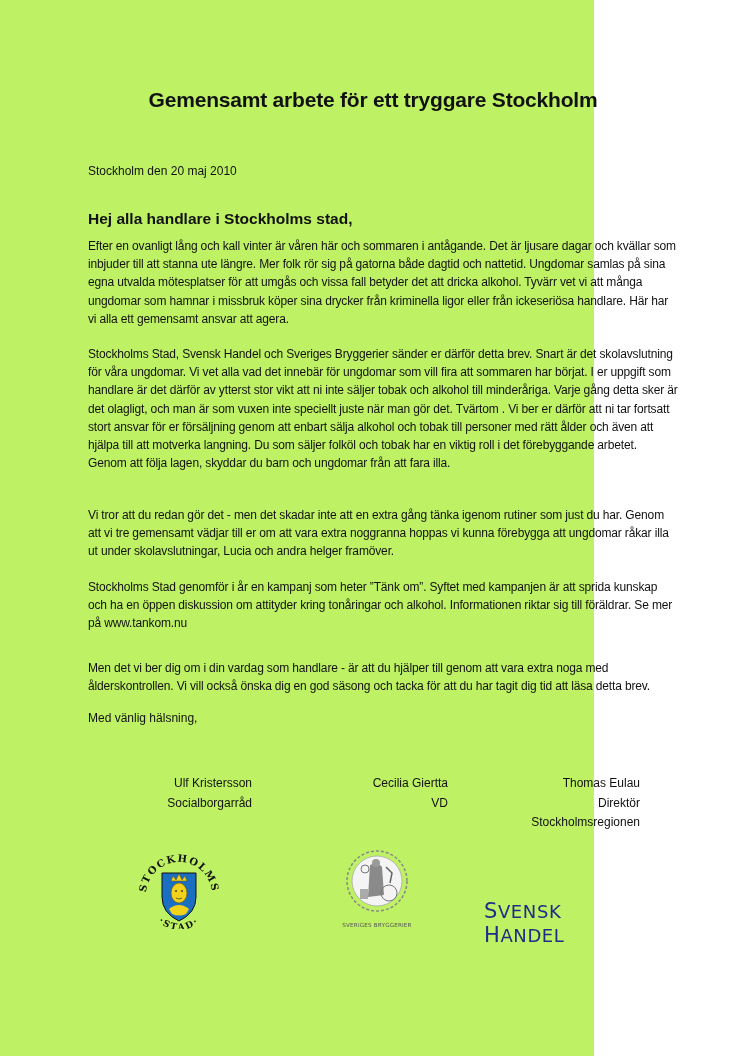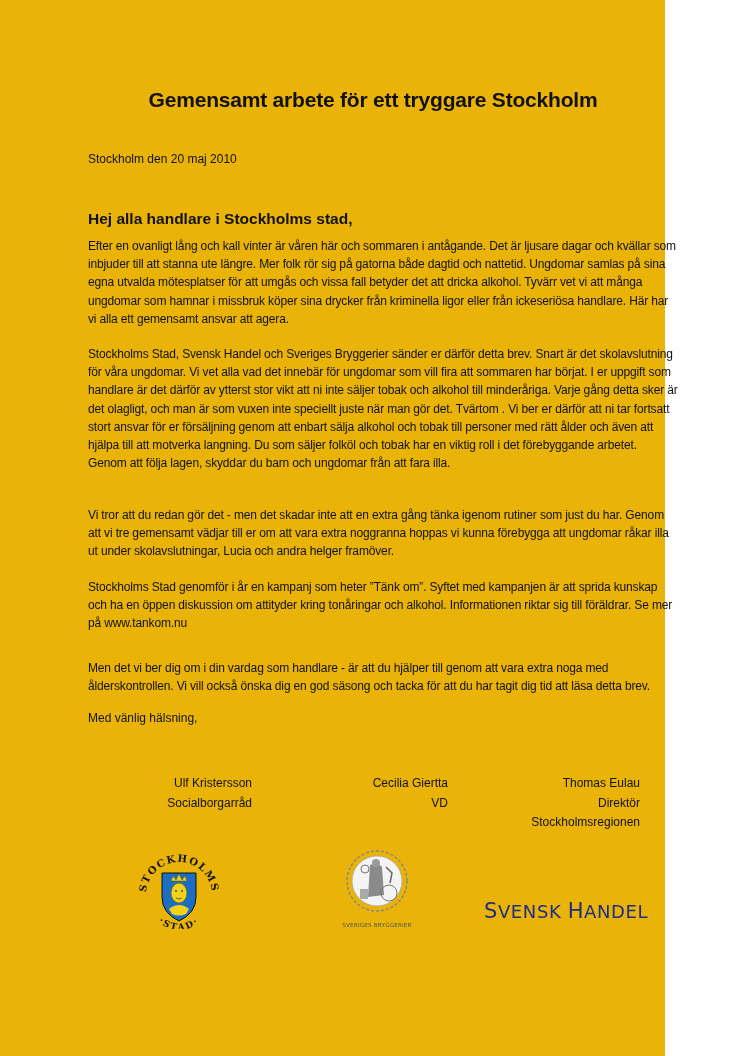--- a/index.html
+++ b/index.html
@@ -1,21 +1,21 @@
 <!DOCTYPE html>
 <html><head>
 <meta charset="utf-8">
 <style>
   html, body { margin: 0; padding: 0; background: #ffffff; }
   body { width: 746px; height: 1056px; position: relative; overflow: hidden;
          font-family: "DejaVu Sans", "Liberation Sans", sans-serif; color: #111; }
-  .page { position: absolute; left: 0; top: 0; width: 665px; height: 1056px; background: #eab308; }
+  .page { position: absolute; left: 0; top: 0; width: 594px; height: 1056px; background: #bef264; }
   .title { position: absolute; left: 0; width: 746px; top: 88px; text-align: center;
            font-family: "Liberation Sans", sans-serif; font-weight: bold; font-size: 21px; letter-spacing: -0.2px; }
-  .date { position: absolute; left: 88px; top: 152px; font-family: "Liberation Sans", sans-serif; font-size: 12px; }
+  .date { position: absolute; left: 88px; top: 164px; font-family: "Liberation Sans", sans-serif; font-size: 12px; }
   .greeting { position: absolute; left: 88px; top: 210px; font-family: "Liberation Sans", sans-serif;
               font-weight: bold; font-size: 15.5px; }
   .para { position: absolute; left: 88px; width: 590px; font-family: "Liberation Sans", sans-serif;
           font-size: 12px; line-height: 18.2px; letter-spacing: -0.15px; }
   .p1 { top: 237px; }
   .p2 { top: 345px; }
   .p3 { top: 506px; }
   .p4 { top: 578px; }
   .p5 { top: 659px; }
   .closing { position: absolute; left: 88px; top: 711px; font-family: "Liberation Sans", sans-serif; font-size: 12px; }

